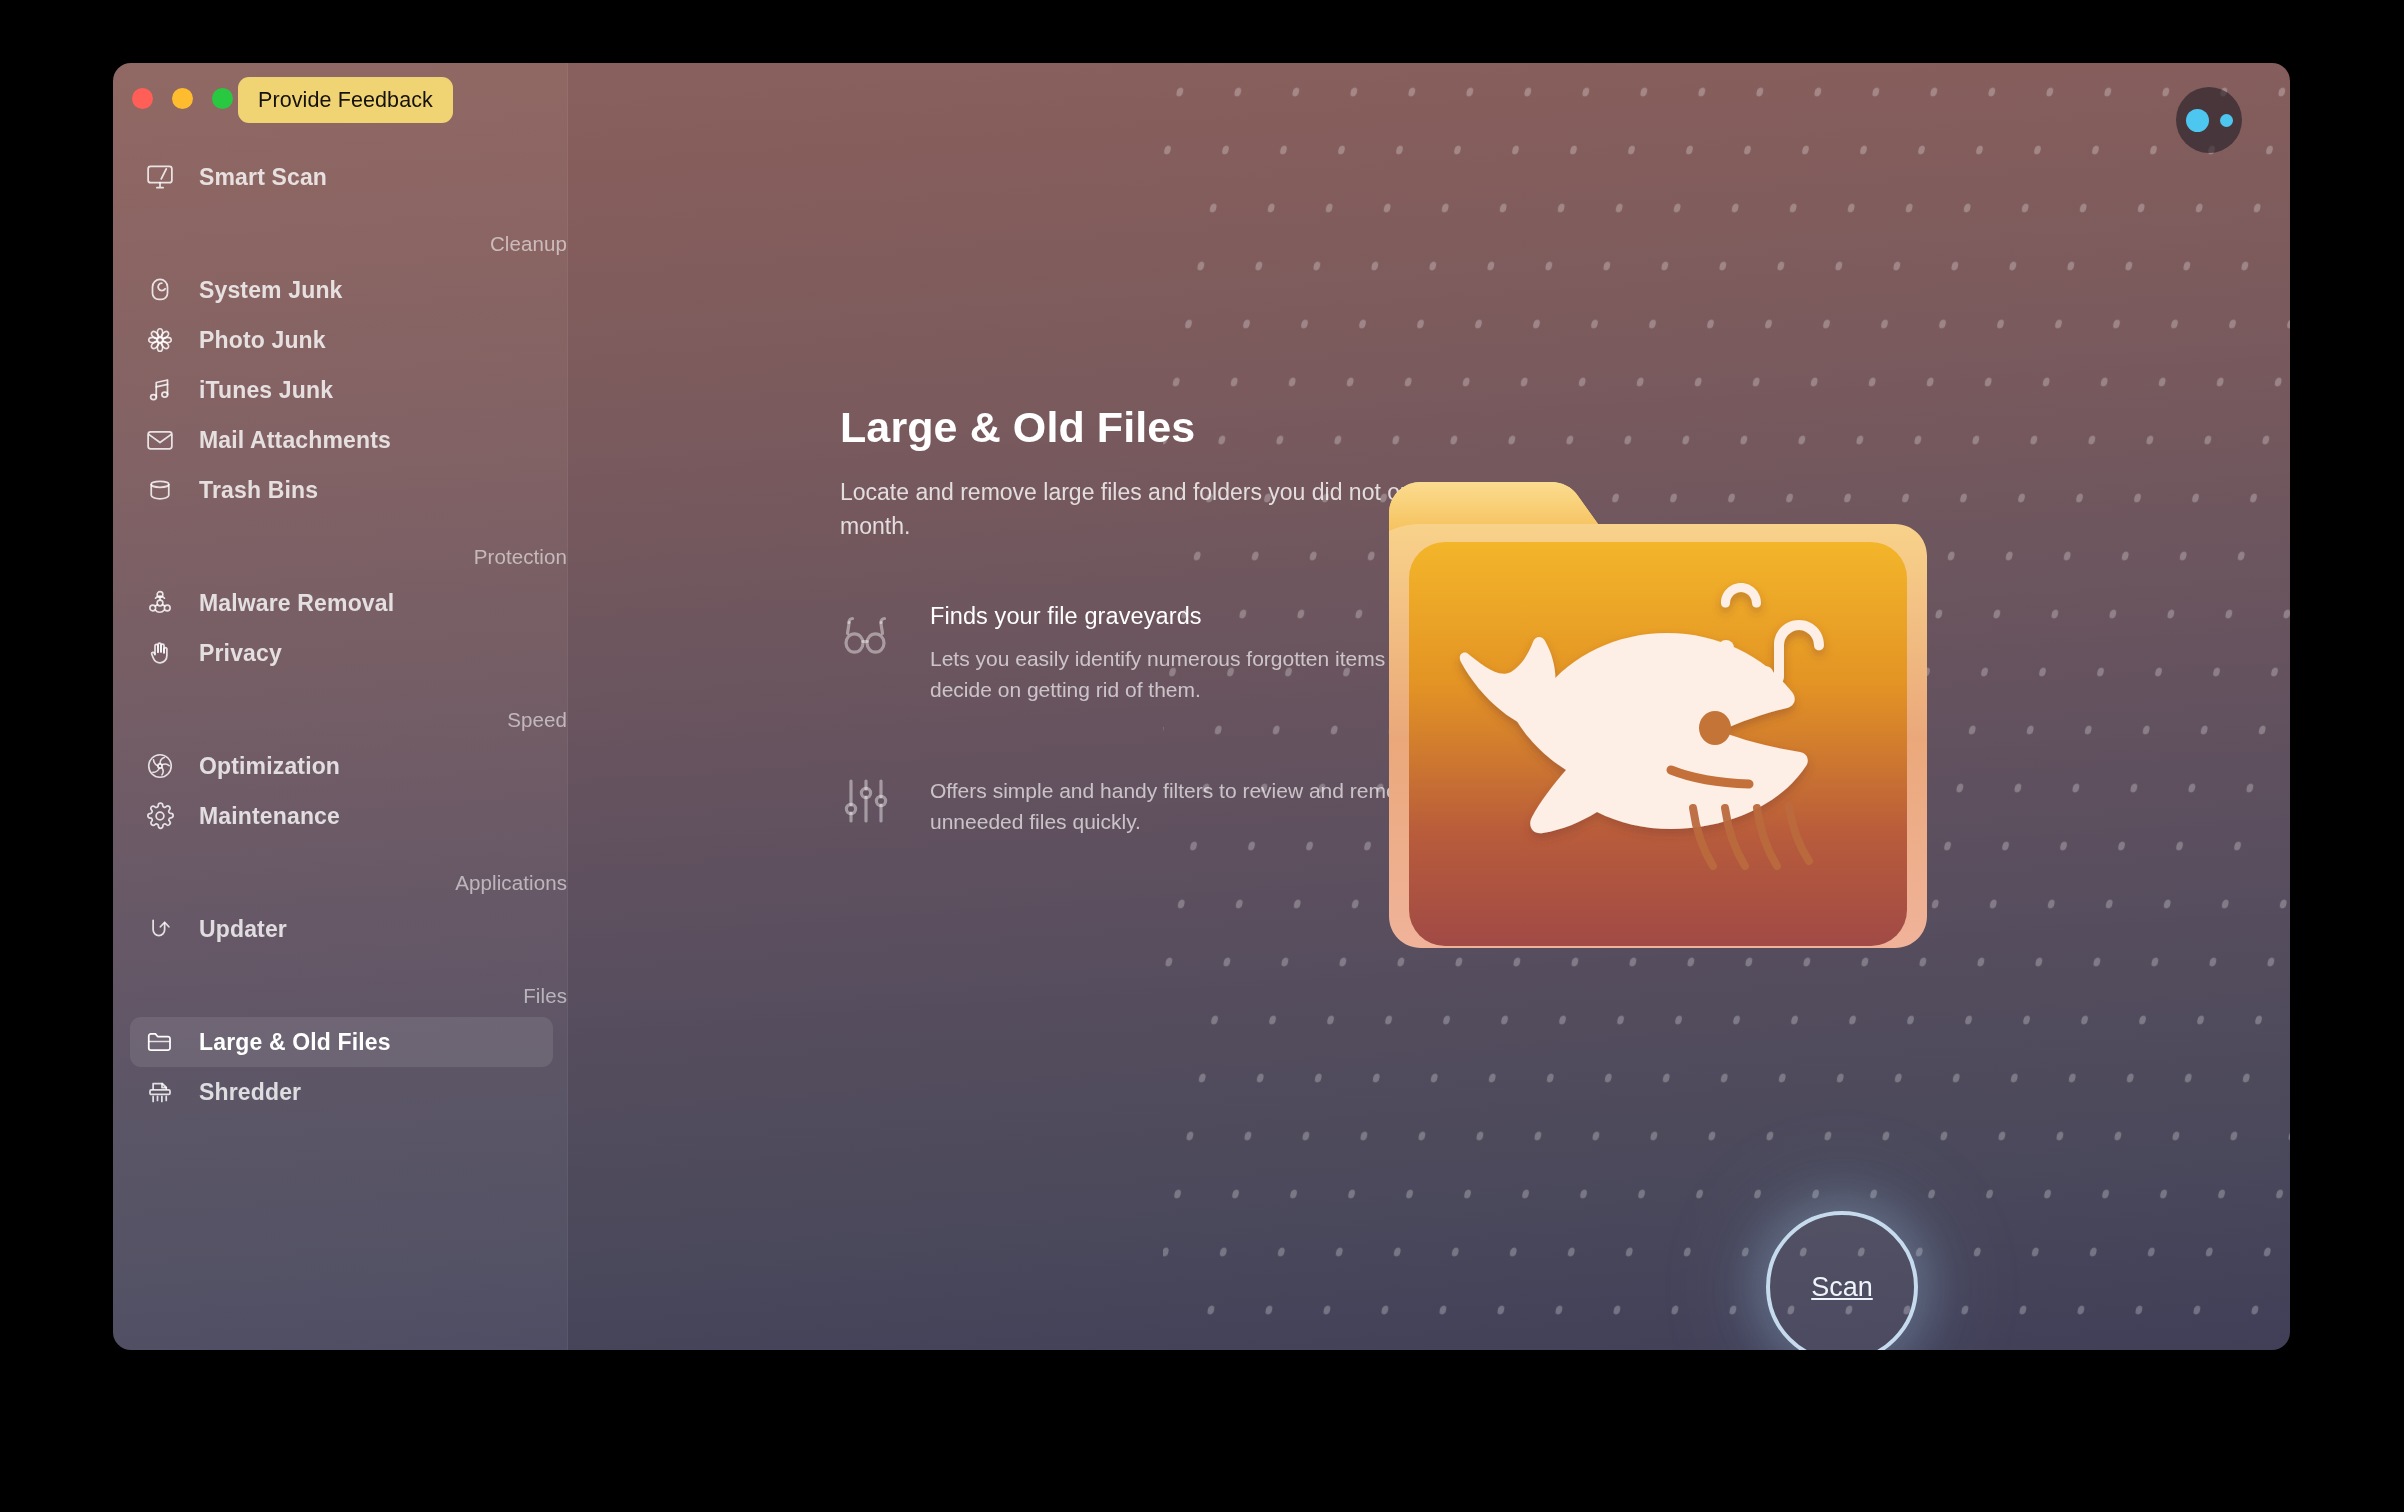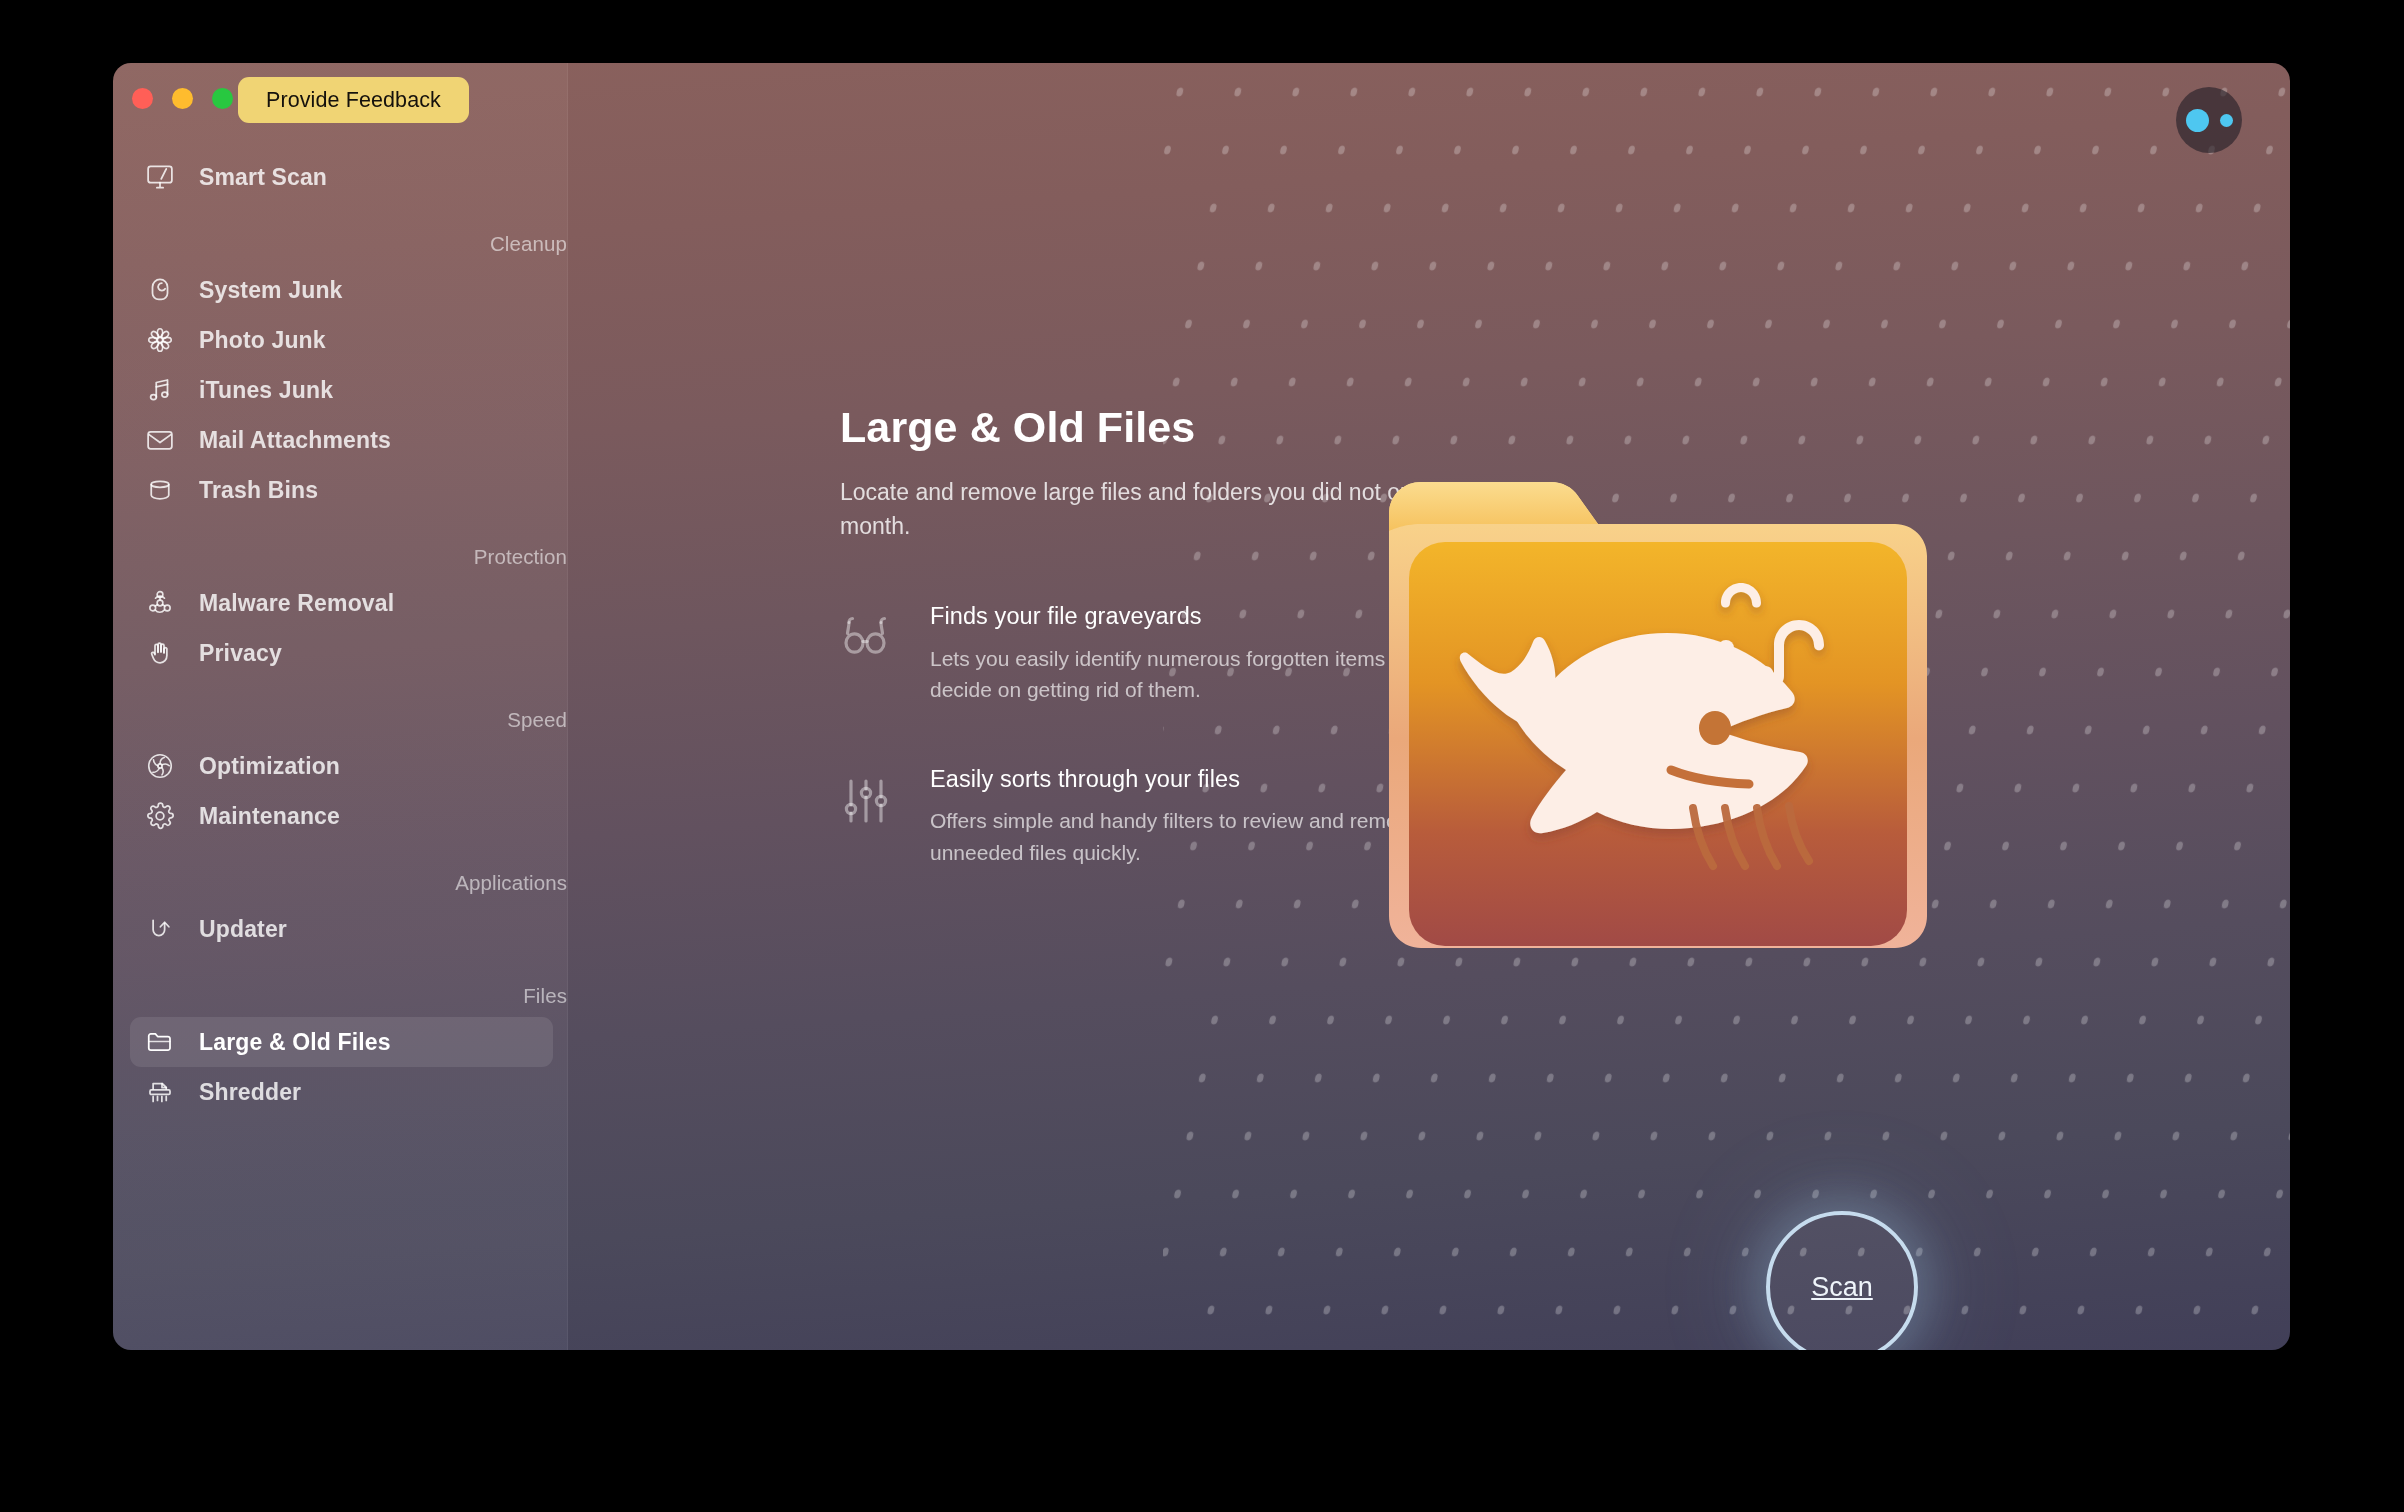--- a/index.html
+++ b/index.html
@@ -51,21 +51,21 @@
     position:absolute; left:19px; top:25px;
     display:flex; gap:19px; align-items:center;
   }
   .tl{ width:21px; height:21px; border-radius:50%; display:block; }
   .tl.red{ background:#ff5f57; }
   .tl.yellow{ background:#febc2e; }
   .tl.green{ background:#28c840; }
 
   #provide-feedback{
     position:absolute; left:125px; top:14px;
-    height:46px; padding:0 28px;
+    height:46px; padding:0 20px;
     display:flex; align-items:center; justify-content:center;
     background:#f0d474; color:#15110c;
     font-size:21.5px; font-weight:400;
     border:none; border-radius:11px;
     letter-spacing:.1px;
     cursor:pointer;
     font-family:"Liberation Sans", sans-serif;
   }
 
   #nav-list{ position:absolute; left:0; top:89px; width:100%; }
@@ -415,21 +415,20 @@
             <circle cx="11" cy="36" r="4.6"></circle>
             <path d="M26 8v8"></path>
               <path d="M26 24v24"></path>
             <circle cx="26" cy="20" r="4.6"></circle>
             <path d="M41 8v16"></path>
               <path d="M41 32v16"></path>
             <circle cx="41" cy="28" r="4.6"></circle>
           </svg>
         </span>
         <div class="feature-body">
-          <div class="feature-title">Easily sorts through your files</div>
           <div class="feature-desc">Offers simple and handy filters to review and remove unneeded files quickly.</div>
         </div>
       </div>
     </div>
 
     <svg id="hero-icon" viewBox="0 0 590 555" fill="none">
       <defs>
         <linearGradient id="tabGrad" x1="0" y1="0" x2="0" y2="1">
           <stop offset="0" stop-color="#fbdc8f"></stop>
           <stop offset="1" stop-color="#f6c25e"></stop>

